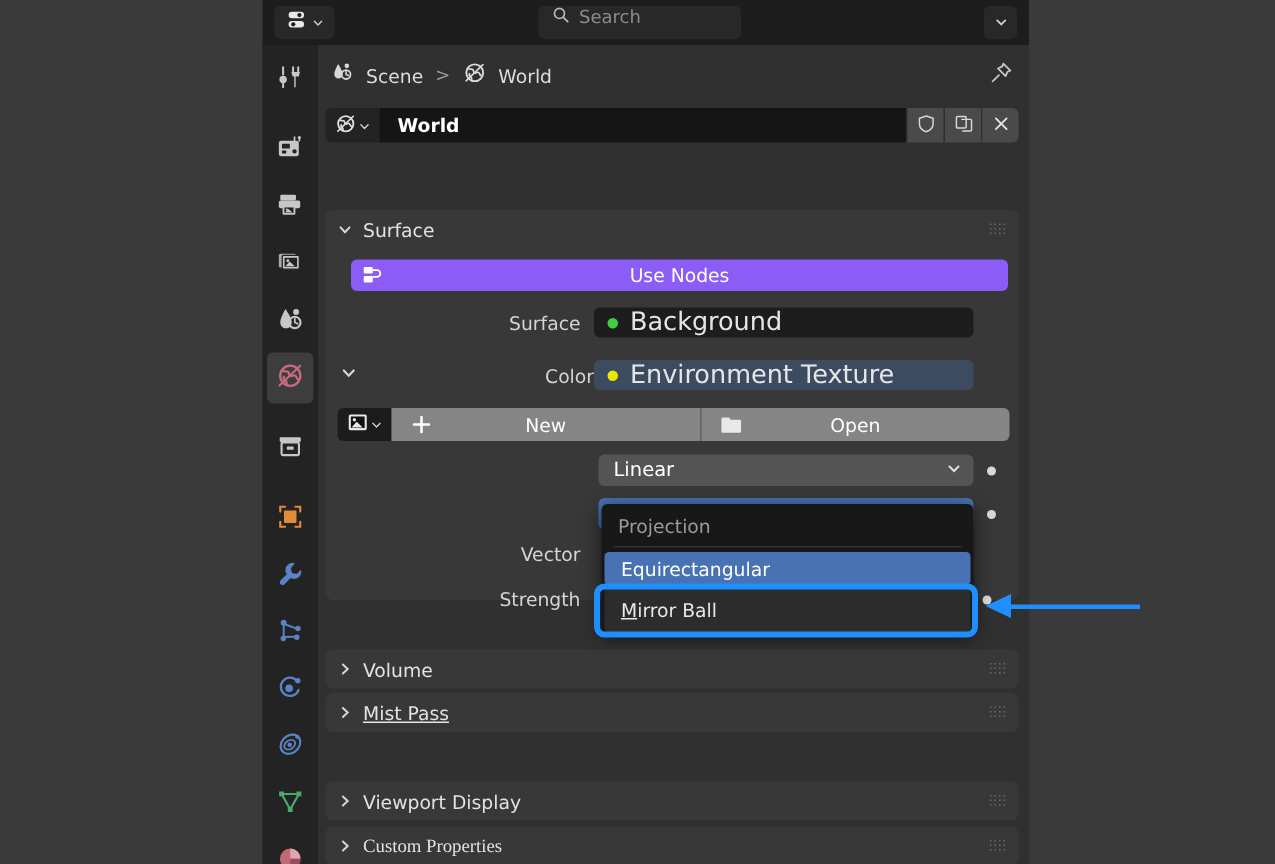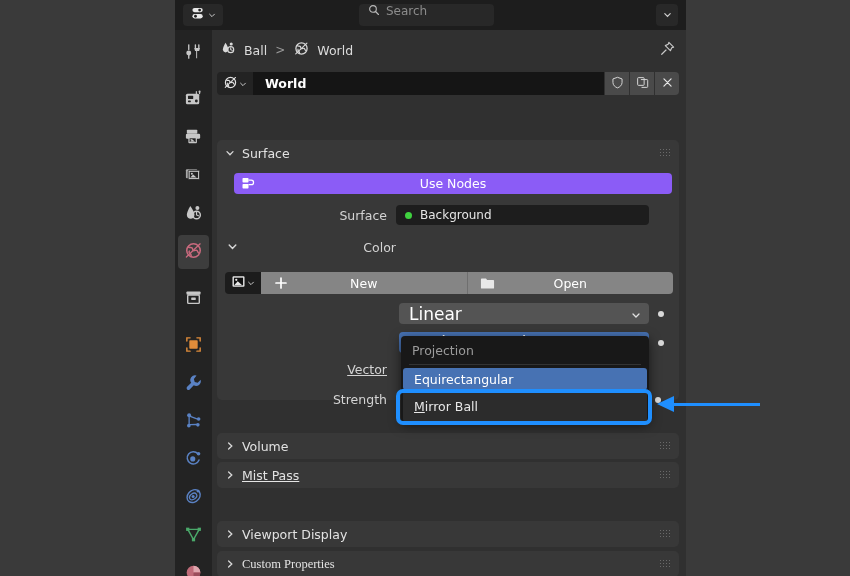--- a/index.html
+++ b/index.html
@@ -123,42 +123,42 @@
   .use-nodes .nicon{position:absolute;left:7px;top:3px;}
 
   
   .prow{position:absolute;display:flex;align-items:center;}
   .plabel{
     text-align:right;font-size:12.5px;color:#d4d4d4;
     width:0;
   }
   .pfield{
     height:20px;border-radius:4px;display:flex;align-items:center;
-    font-size:12px;padding-left:9px;box-sizing:border-box;
+    font-size:17px;padding-left:9px;box-sizing:border-box;
   }
   .dot{width:7px;height:7px;border-radius:50%;margin-right:8px;flex:none;}
   .deco{width:6px;height:6px;border-radius:50%;background:#d8d8d8;}
   .no-browse{
     width:36px;height:22px;background:#1c1c1c;border-radius:4px 0 0 4px;
     display:flex;align-items:center;justify-content:center;gap:1px;
   }
   .no-new{
     flex:1;height:22px;background:#858585;display:flex;align-items:center;justify-content:center;
     position:relative;color:#fff;font-size:12.5px;
   }
   .no-open{
     flex:1;height:22px;background:#858585;display:flex;align-items:center;justify-content:center;
     position:relative;color:#ffffff;font-size:12.5px;border-radius:0 4px 4px 0;
     border-left:1px solid #6f6f6f;
   }
 
   
   .ddw{
     height:21px;border-radius:4px;display:flex;align-items:center;
-    padding:0 8px 0 10px;box-sizing:border-box;font-size:17px;justify-content:space-between;
+    padding:0 8px 0 10px;box-sizing:border-box;font-size:13px;justify-content:space-between;
   }
 
   
   .menu{
     position:absolute;left:401px;top:336px;width:248px;
     background:#181818;border-radius:4px;
     box-shadow:0 3px 12px rgba(0,0,0,.6);
     padding:3px 0 0 0;
     z-index:40;
   }
@@ -399,21 +399,21 @@
 
       <div class="breadcrumb">
         <span>
           <svg width="17" height="17" viewBox="0 0 20 20">
             <path d="M6.4 3.2 C4.4 6.8 3.4 9.4 3.4 11 C3.4 13.2 4.8 14.6 6.6 14.6 C8.4 14.6 9.8 13.2 9.8 11 C9.8 9.4 8.8 6.7 6.4 3.2 Z" fill="#d8d8d8"></path>
             <circle cx="13.2" cy="4.6" r="1.8" fill="#d8d8d8"></circle>
             <circle cx="12.6" cy="11.4" r="3.5" stroke="#d8d8d8" stroke-width="1.4" fill="none"></circle>
             <path d="M12.6 9 L12.6 11.4 L14.4 12.2" stroke="#d8d8d8" stroke-width="1.2" fill="none" stroke-linecap="round"></path>
           </svg>
         </span>
-        <span class="bc-label">Ball</span>
+        <span class="bc-label">Scene</span>
         <span class="bc-sep">&gt;</span>
         <span>
           <svg width="17" height="17" viewBox="0 0 20 20">
             <circle cx="10" cy="10" r="6.6" stroke="#d8d8d8" stroke-width="1.5" fill="none"></circle>
             <path d="M4.8 6.6 C6.2 7.8 7.2 6.7 8.4 7.5 C9.5 8.2 8.6 9.6 9.8 10.1 C11 10.5 11.7 9.3 13 9.8 C14.1 10.2 13.8 11.9 15 12.3" stroke="#d8d8d8" stroke-width="1.45" fill="none" stroke-linecap="round"></path>
             <path d="M7.6 15.4 C8 14 7.2 13.4 6.5 12.9 C5.8 12.4 5.5 11.5 5.9 10.8" stroke="#d8d8d8" stroke-width="1.4" fill="none" stroke-linecap="round"></path>
             <path d="M3.2 16.3 L16.4 3.6" stroke="#d8d8d8" stroke-width="1.3" stroke-linecap="round"></path>
           </svg>
         </span>
         <span class="bc-label">World</span>
@@ -516,20 +516,24 @@
 
           <div class="prow" style="left:0;top:100px;width:462px;">
             <div style="width:30px;display:flex;align-items:center;justify-content:center;">
               <span>
                 <svg width="11" height="11" viewBox="0 0 10 10">
                     <path d="M2 3.6 L5 6.8 L8 3.6" stroke="#d8d8d8" stroke-width="1.3" fill="none" stroke-linecap="round"></path>
                   </svg>
               </span>
             </div>
             <div class="plabel" style="width:149px;padding-right:0;box-sizing:border-box;">Color</div>
+            <div class="pfield" style="width:253px;background:#3d4b60;">
+              <span class="dot" style="background:#e8e800;"></span>
+              <span>Environment Texture</span>
+            </div>
           </div>
 
           <div class="prow" style="left:8px;top:132px;width:448px;">
             <div class="no-browse">
               <span>
                 <svg width="15" height="15" viewBox="0 0 16 16">
                   <rect x="1.6" y="2.4" width="12.8" height="11.2" rx="1.2" fill="#e8e8e8"></rect>
                   <rect x="3.1" y="3.9" width="9.8" height="8.2" fill="#111"></rect>
                   <circle cx="5.6" cy="6.2" r="1.2" fill="#e8e8e8"></circle>
                   <path d="M3.6 11.8 L7.2 7.6 L11.6 11.8 Z" fill="#e8e8e8"></path>
@@ -577,21 +581,21 @@
               <span>
                 <svg width="10" height="10" viewBox="0 0 10 10">
                     <path d="M2 4 L5 7 L8 4" stroke="#ffffff" stroke-width="1.3" fill="none" stroke-linecap="round"></path>
                   </svg>
               </span>
             </div>
             <span class="deco" style="margin-left:9px;"></span>
           </div>
 
           <div class="prow" style="left:0;top:222px;width:462px;">
-            <div class="plabel" style="width:179px;padding-right:9px;box-sizing:border-box;text-decoration:underline;">Vector</div>
+            <div class="plabel" style="width:179px;padding-right:9px;box-sizing:border-box;">Vector</div>
           </div>
 
           <div class="prow" style="left:0;top:252px;width:462px;">
             <div class="plabel" style="width:179px;padding-right:9px;box-sizing:border-box;">Strength</div>
             <div style="width:250px;"></div>
             <span class="deco" style="margin-left:9px;"></span>
           </div>
         </div>
 
         <div class="pbox" style="top:329px;height:26px;">

